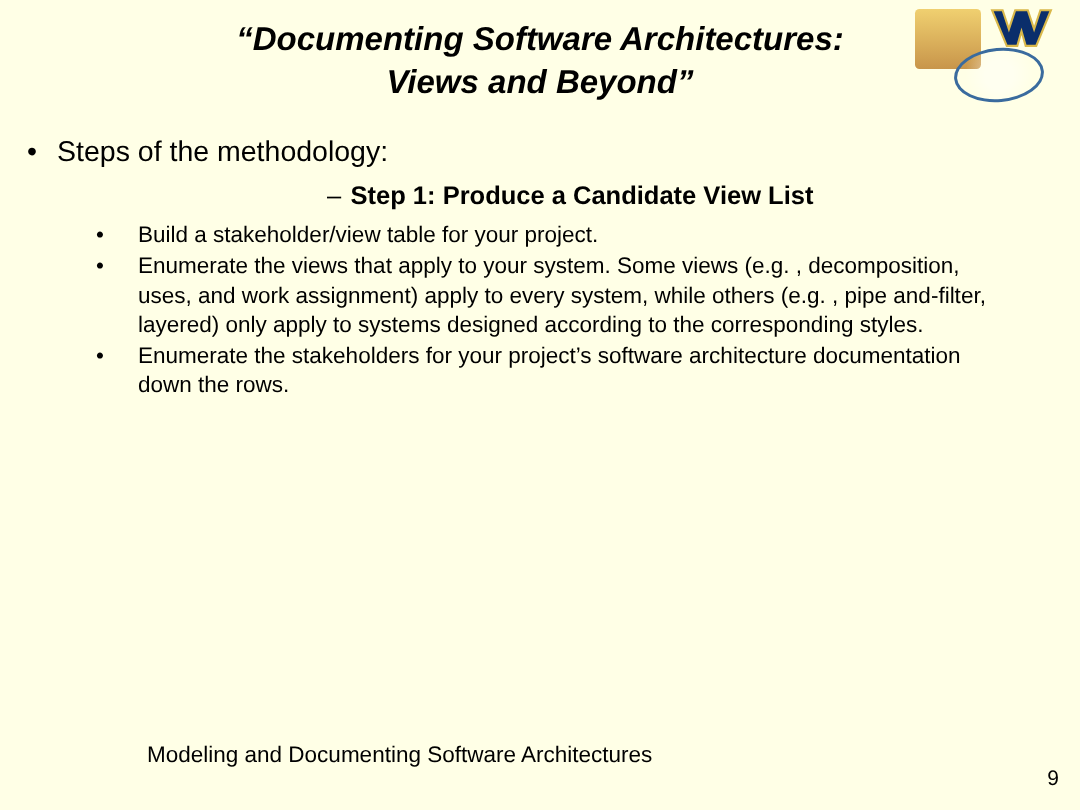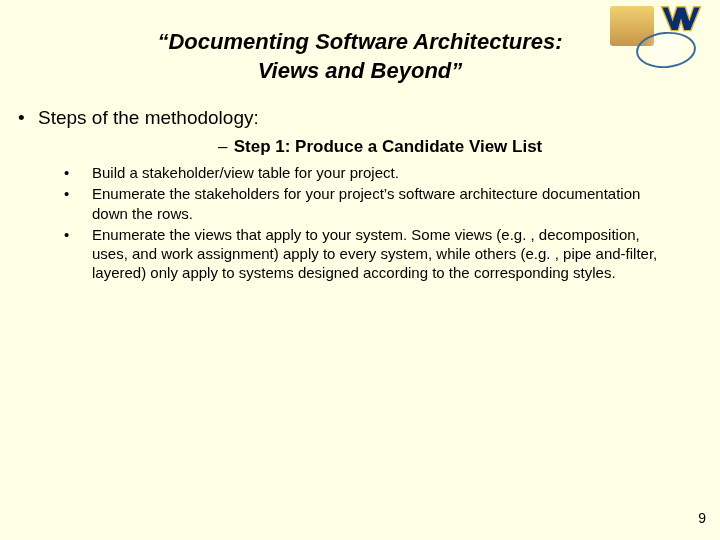--- a/index.html
+++ b/index.html
@@ -8,21 +8,21 @@
     background: #ffffe6;
     font-family: Arial, Helvetica, sans-serif;
     color: #000;
     position: relative;
     overflow: hidden;
   }
   .slide {
     width: 720px;
     height: 540px;
     position: relative;
-    padding: 28px 22px 0 22px;
+    padding: 12px 22px 0 22px;
   }
   .title {
     font-style: italic;
     font-size: 22px;
     line-height: 1.3;
     text-align: center;
     margin: 0 auto 22px auto;
     max-width: 430px;
   }
   .logo-area {
@@ -120,17 +120,18 @@
     <div class="logo-arabic"></div>
   </div>
 
   <h1 class="title">“Documenting Software Architectures: Views and Beyond”</h1>
 
   <div class="bullet-l1">Steps of the methodology:</div>
 
   <div class="bullet-l2">Step 1: Produce a Candidate View List</div>
 
   <div class="bullet-l3">Build a stakeholder/view table for your project.</div>
+  <div class="bullet-l3">Enumerate the views that apply to your system. Some views (e.g. , decomposition, uses, and work assignment) apply to every system, while others (e.g. , pipe and-filter, layered) only apply to systems designed according to the corresponding styles.</div>
   <div class="bullet-l3">Enumerate the stakeholders for your project’s software architecture documentation down the rows.</div>
-  <div class="bullet-l3">Enumerate the views that apply to your system. Some views (e.g. , decomposition, uses, and work assignment) apply to every system, while others (e.g. , pipe and-filter, layered) only apply to systems designed according to the corresponding styles.</div>
 
+  <div class="footer">Modeling and Documenting Software Architectures</div>
   <div class="pagenum">9</div>
 </div>
 
 </body></html>

